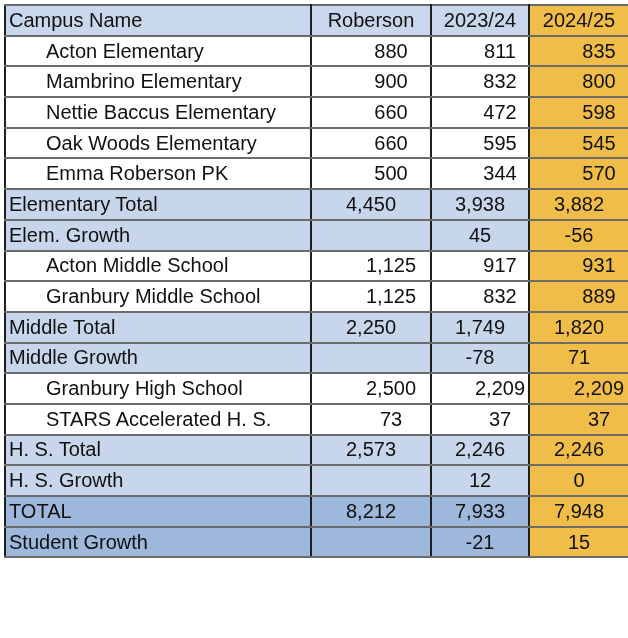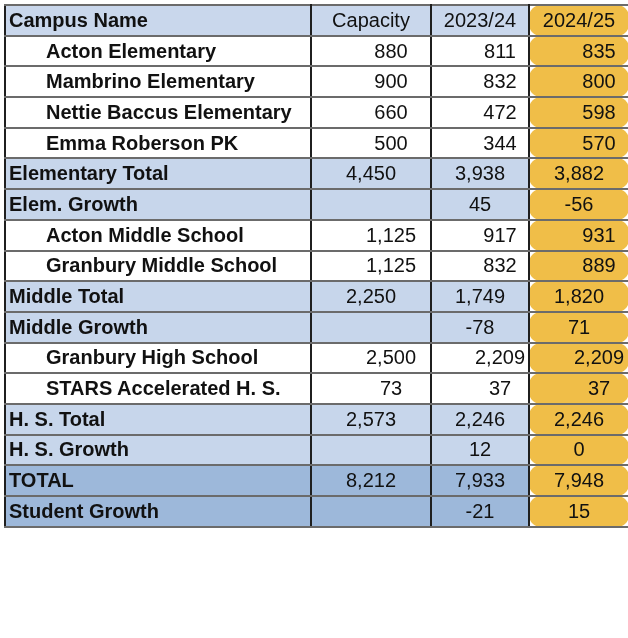--- a/index.html
+++ b/index.html
@@ -44,43 +44,42 @@
     border-left: 2px solid var(--v-border);
     border-right: 2px solid var(--v-border);
     white-space: nowrap;
     overflow: hidden;
     text-align: center;
     vertical-align: middle;
   }
   th:first-child, td:first-child {
     text-align: left;
     padding-left: 3px;
-    font-weight: bold;
   }
   thead th { background: var(--header-bg); }
   tr.row-normal td { background: #ffffff; padding-left: 40px; }
   tr.row-subtotal td { background: var(--subtotal-bg); margin-left: 20px; }
   tr.row-grand td { background: var(--grand-bg); margin-left: 40px; }
-  th.col-highlight, tr td.col-highlight { background: var(--highlight-bg); border-radius: 12px; }
+  th.col-highlight, tr td.col-highlight { background: var(--highlight-bg); }
 </style>
 </head>
 <body>
 
 <div class="table-wrap">
   <table>
     <colgroup>
       <col class="c0">
         <col class="c1">
         <col class="c2">
         <col class="c3">
     </colgroup>
     <thead>
       <tr>
         <th>Campus Name</th>
-        <th>Capacity</th>
+        <th>Roberson</th>
         <th>2023/24</th>
         <th class="col-highlight">2024/25</th>
       </tr>
     </thead>
     <tbody>
         <tr class="row-normal">
           <td>Acton Elementary</td>
           <td>880</td>
           <td>811</td>
           <td class="col-highlight">835</td>
@@ -89,20 +88,26 @@
           <td>Mambrino Elementary</td>
           <td>900</td>
           <td>832</td>
           <td class="col-highlight">800</td>
         </tr>
         <tr class="row-normal">
           <td>Nettie Baccus Elementary</td>
           <td>660</td>
           <td>472</td>
           <td class="col-highlight">598</td>
+        </tr>
+        <tr class="row-normal">
+          <td>Oak Woods Elementary</td>
+          <td>660</td>
+          <td>595</td>
+          <td class="col-highlight">545</td>
         </tr>
         <tr class="row-normal">
           <td>Emma Roberson PK</td>
           <td>500</td>
           <td>344</td>
           <td class="col-highlight">570</td>
         </tr>
         <tr class="row-subtotal">
           <td>Elementary Total</td>
           <td>4,450</td>

